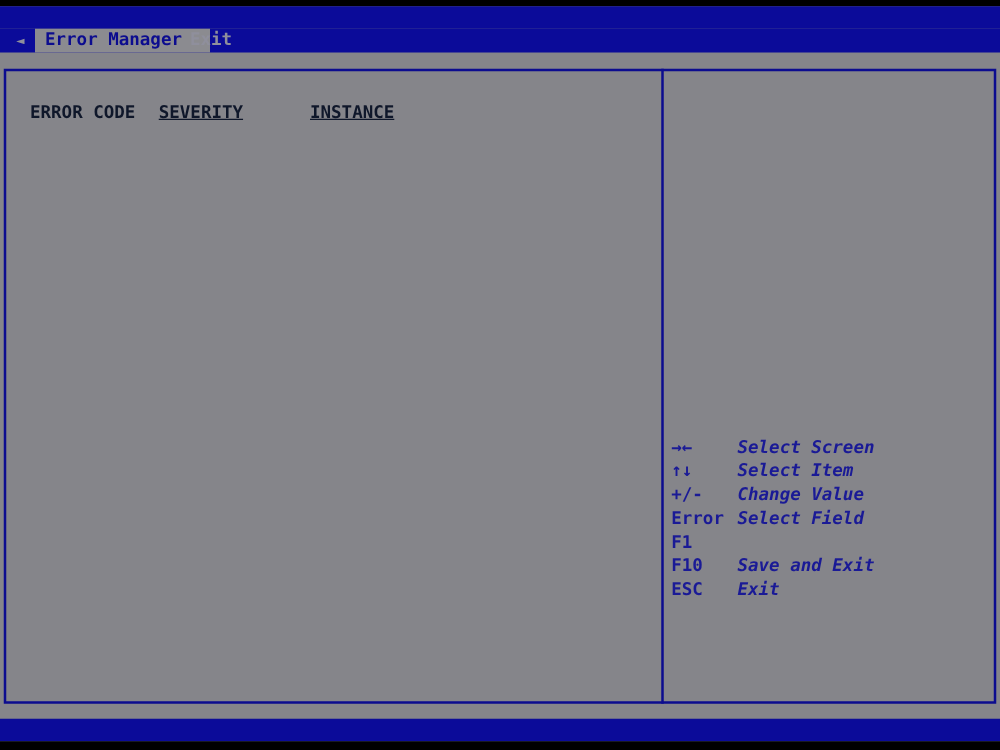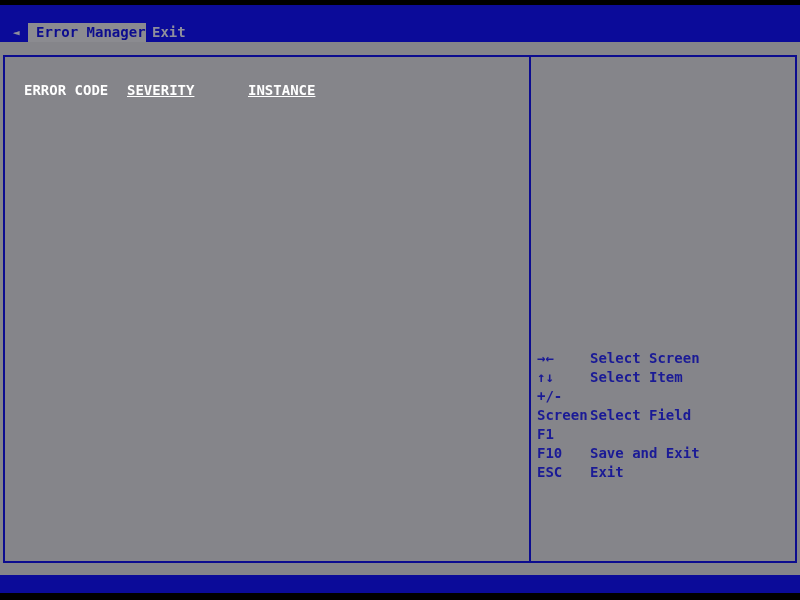--- a/index.html
+++ b/index.html
@@ -33,21 +33,21 @@
     font-size: 14px; line-height: 19px;
   }
   .nav-arrow {
     position: absolute; left: 13px; top: 0; height: 19px;
     color: #8f8f9c; font-size: 11px; line-height: 19px;
   }
   .tab-selected {
     position: absolute; left: 28px; top: 0; height: 19px;
     background: #8b8b90;
     color: #0c0c8f;
-    padding: 0 0 0 8px;
+    padding: 0 22px 0 8px;
     white-space: pre;
   }
   .tab-inactive {
     position: absolute; left: 152px; top: 0; height: 19px;
     color: #8f8f9c;
     white-space: pre;
   }
 
   .content-frame {
     position: absolute; left: 3px; top: 55px;
@@ -56,34 +56,34 @@
     background: #85858a;
   }
   .panel-divider {
     position: absolute; left: 529px; top: 55px;
     width: 2px; height: 508px;
     background: #0c0c8f;
   }
 
   .col-header {
     position: absolute; top: 83px; height: 14px;
-    color: #ffffff; font-size: 14px; line-height: 14px;
+    color: #0f172a; font-size: 14px; line-height: 14px;
     white-space: pre;
   }
   .col-errorcode { left: 24px; }
   .col-severity  { left: 127px; text-decoration: underline; }
   .col-instance  { left: 248px; text-decoration: underline; }
 
   .legend {
     position: absolute; left: 537px; top: 349px; width: 256px;
     color: #1a1a96; font-size: 14px;
   }
   .legend-row { height: 19px; line-height: 19px; white-space: pre; display: flex; }
   .legend-key { display: inline-block; width: 53px; flex: 0 0 53px; }
-  .legend-action { display: inline-block; }
+  .legend-action { display: inline-block; font-style: italic; }
 
   .footer-bar {
     position: absolute; top: 575px; left: 0; right: 0; height: 18px;
     background: #0b0b99;
     color: #babac9;
     font-size: 14px; line-height: 18px;
     text-align: center;
     white-space: pre;
   }
 </style>
@@ -115,23 +115,24 @@
     <div class="legend-row">
       <span class="legend-key">→←</span>
       <span class="legend-action">Select Screen</span>
     </div>
     <div class="legend-row">
       <span class="legend-key">↑↓</span>
       <span class="legend-action">Select Item</span>
     </div>
     <div class="legend-row">
       <span class="legend-key">+/-</span>
+      <span class="legend-action">Change Value</span>
     </div>
     <div class="legend-row">
-      <span class="legend-key">Screen</span>
+      <span class="legend-key">Error</span>
       <span class="legend-action">Select Field</span>
     </div>
     <div class="legend-row">
       <span class="legend-key">F1</span>
     </div>
     <div class="legend-row">
       <span class="legend-key">F10</span>
       <span class="legend-action">Save and Exit</span>
     </div>
     <div class="legend-row">

